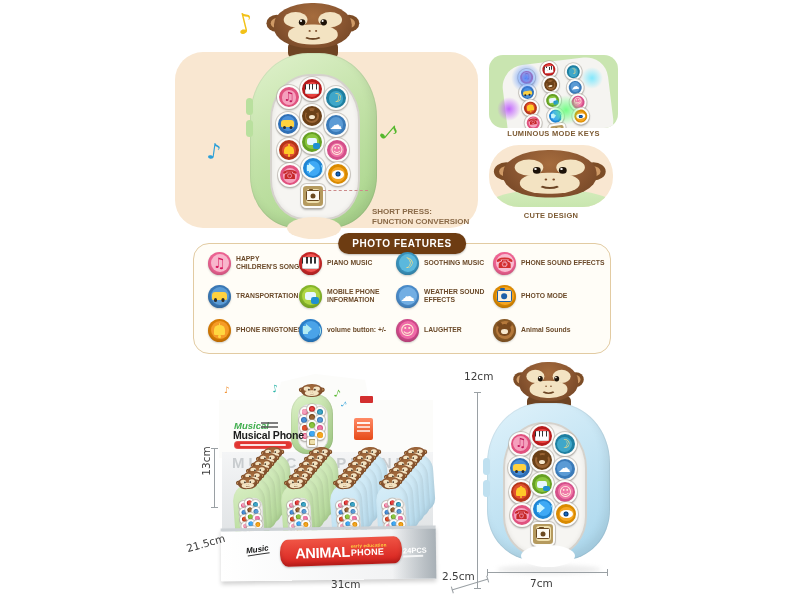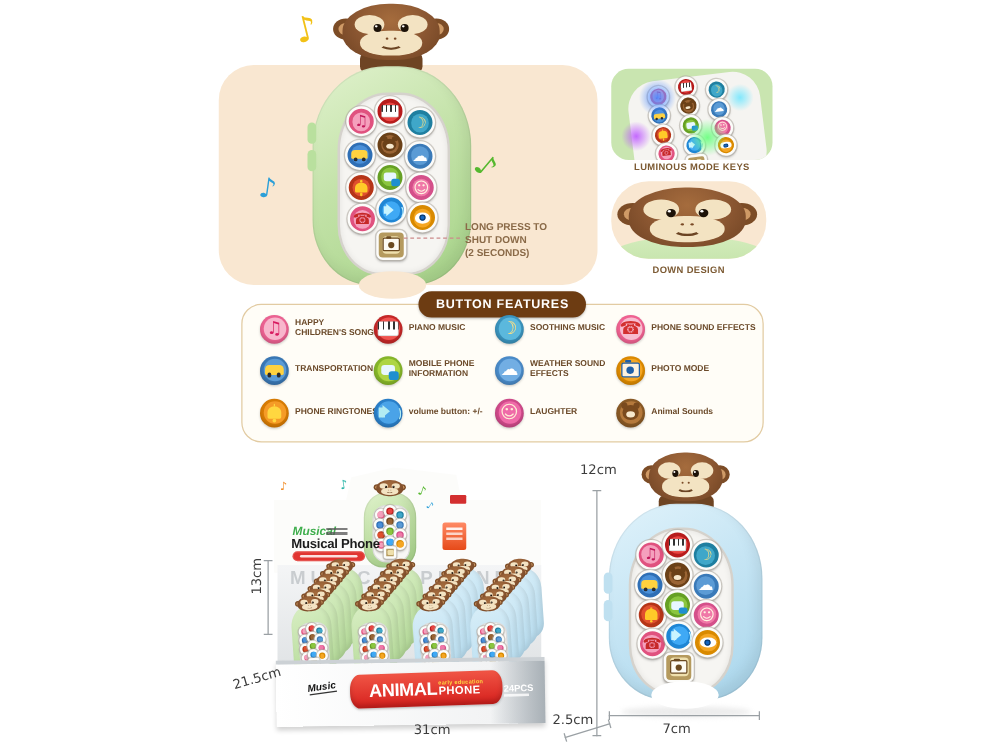--- a/index.html
+++ b/index.html
@@ -273,23 +273,22 @@
       </div>
       <div class="pbtn square" style="left: 47.7%; top: 84.5%; background: rgb(181, 154, 94);">
         <div class="core" style="background: rgb(239, 224, 173);">
           <span class="g g-cam" style="color: rgb(107, 74, 32);"></span>
         </div>
       </div>
     </div>
   <div class="abs notch" style="left:287px;top:217px;width:54px;height:22px;background:#f9e7d1;"></div>
 
   <div class="abs dash-line"></div>
-  <div class="abs callout c1">LONG PRESS TO
-SHUT DOWN
-(2 SECONDS)</div>
+  <div class="abs callout c2">SHORT PRESS:
+FUNCTION CONVERSION</div>
 
   <div class="abs inset1">
     <div class="i1-pad"></div>
     <div class="i1-keys tiny-ok" id="keypad-inset" style="position:absolute;">
         <div class="pbtn" style="left: 19.8%; top: 15%; background: rgb(224, 82, 127);">
           <div class="core" style="background: rgb(245, 160, 189);">
             <span class="g g-text" style="color: rgb(194, 24, 91);">♫</span>
           </div>
         </div>
         <div class="pbtn" style="left: 46.5%; top: 9.3%; background: rgb(183, 28, 28);">
@@ -369,24 +368,24 @@
         <div class="m-patch l"></div>
         <div class="m-patch r"></div>
         <div class="m-muzzle"></div>
         <div class="m-eye l"></div>
         <div class="m-eye r"></div>
         <div class="m-nost l"></div>
         <div class="m-nost r"></div>
         <div class="m-smile"></div>
       </div>
   </div>
-  <div class="abs inset-label lab2">DOWN DESIGN</div>
+  <div class="abs inset-label lab2">CUTE DESIGN</div>
 
   <div class="abs fbox">
-    <div class="fpill">BUTTON FEATURES</div>
+    <div class="fpill">PHOTO FEATURES</div>
     <div id="features-grid">
         <div class="ficon" style="left: 14px; top: 7.5px; background: rgb(236, 98, 146);">
           <div class="core" style="background: rgb(248, 182, 204);">
             <span class="g g-text" style="color: rgb(216, 27, 96);">♫</span>
           </div>
         </div>
         <div class="flabel" style="left: 42px; top: 7.5px;">HAPPY
 CHILDREN'S SONGS</div>
         <div class="ficon" style="left: 105px; top: 7.5px; background: rgb(198, 40, 40);">
           <div class="core" style="background: rgb(239, 83, 80);">

